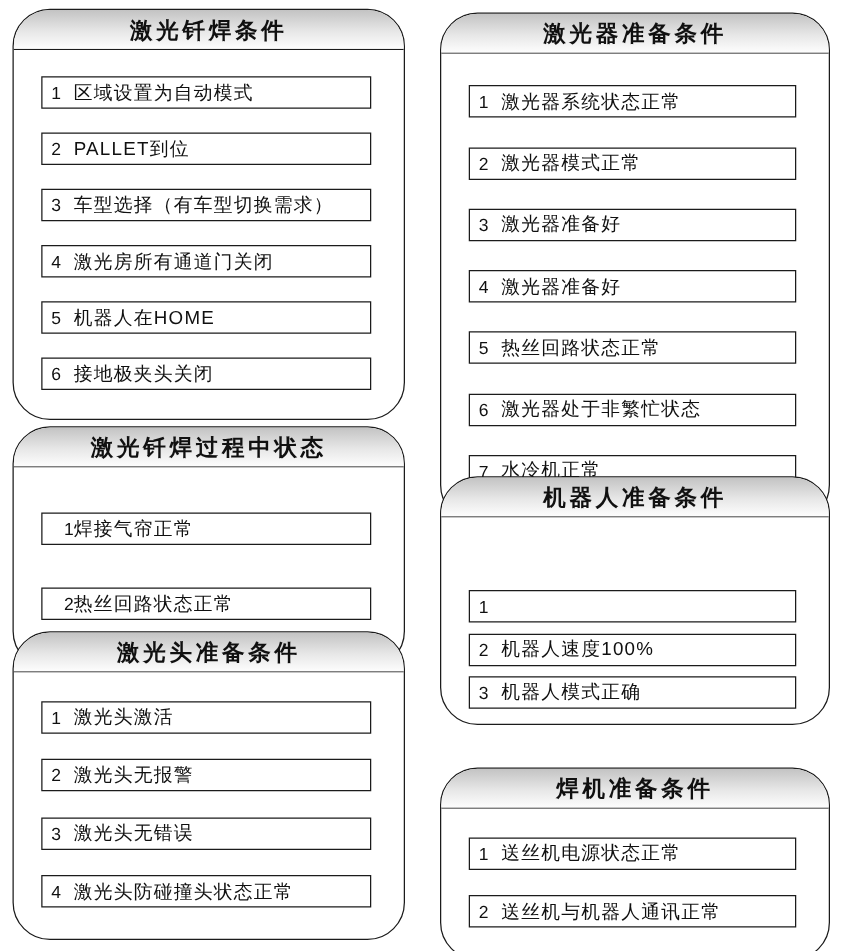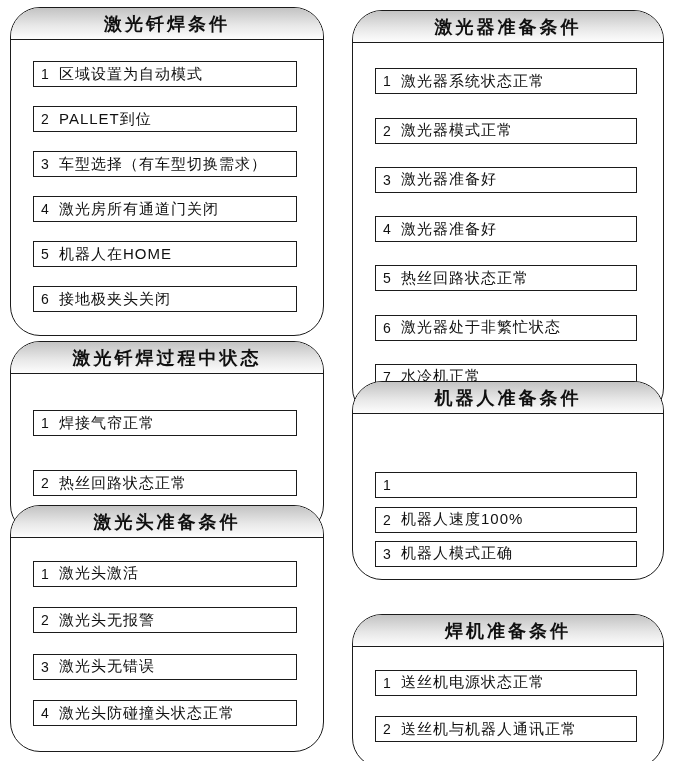--- a/index.html
+++ b/index.html
@@ -59,21 +59,21 @@
     overflow:hidden;
   }
   .item .no{
     flex:none;
     width:18px;
     letter-spacing:0;
     font-size:14px;
   }
   
   .p-l1{left:10px;  top:7px;   width:314px; height:329px;}
-  .p-l2{left:10px;  top:341px; width:314px; height:194px;}
+  .p-l2{left:10px;  top:341px; width:314px; height:194px;text-align:right;}
   .p-l3{left:10px;  top:505px; width:314px; height:247px;}
   .p-r1{left:352px; top:10px;  width:312px; height:408px;}
   .p-r2{left:352px; top:381px; width:312px; height:199px;gap:48px;}
   .p-r3{left:352px; top:614px; width:312px; height:154px;}
 </style>
 </head>
 <body>
 
 <div class="canvas">
 

